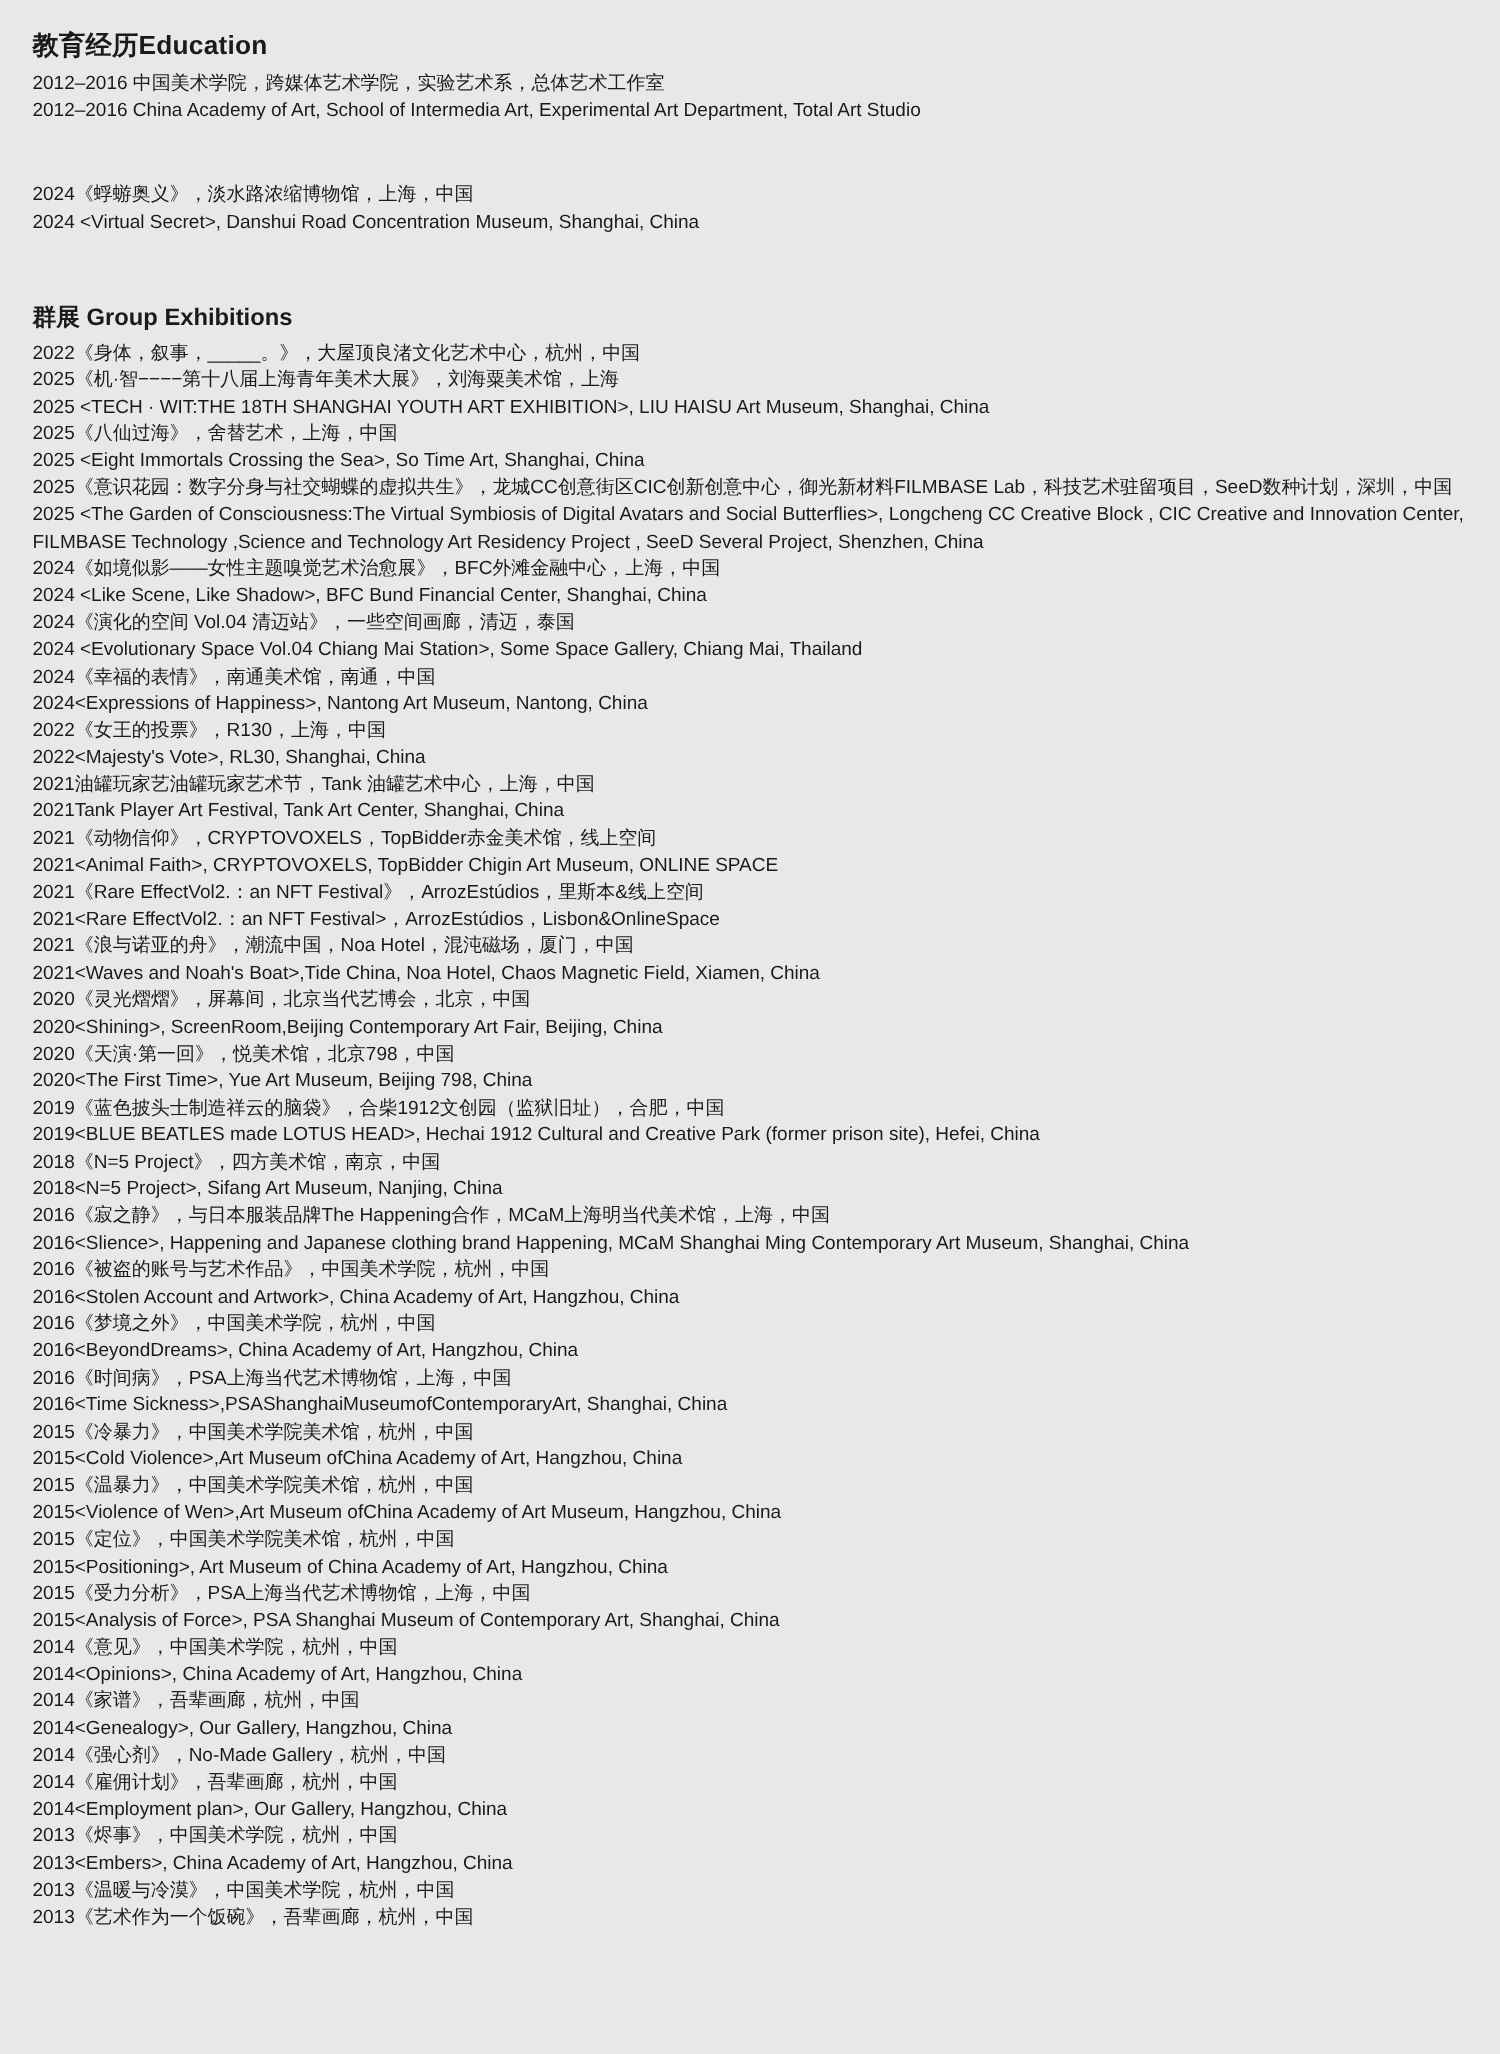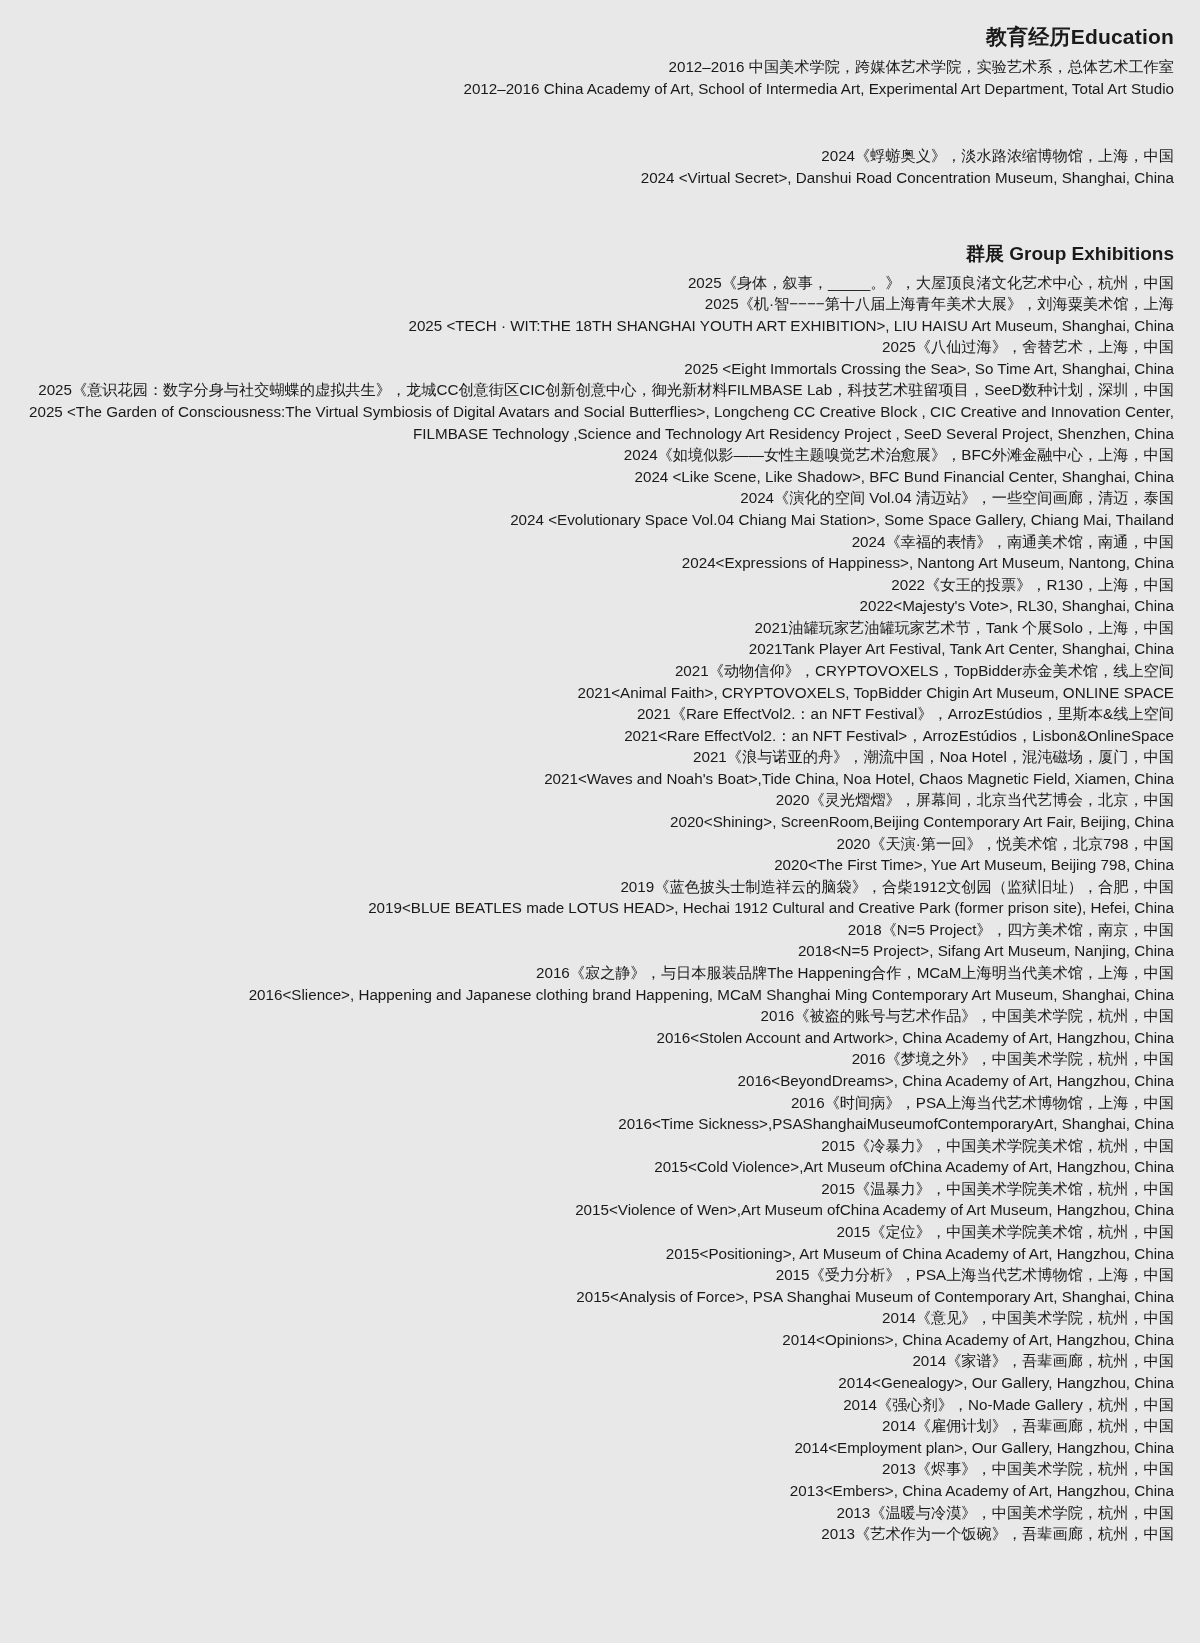--- a/index.html
+++ b/index.html
@@ -14,21 +14,20 @@
     color: #1a1a1a;
     -webkit-font-smoothing: antialiased;
   }
   .page {
     width: 1200px;
     box-sizing: border-box;
     padding: 24px 26px 20px 26px;
   }
   .section {
     margin-bottom: 0;
-    text-align: right;
   }
   .section-title {
     font-size: 21px;
     font-weight: bold;
     line-height: 1.25;
     margin: 0 0 6px 0;
     letter-spacing: 0.2px;
   }
   .entry-line {
     font-size: 15.2px;
@@ -60,36 +59,36 @@
   <div class="section">
     <p class="entry-line">2024《蜉蝣奥义》，淡水路浓缩博物馆，上海，中国</p>
     <p class="entry-line">2024 &lt;Virtual Secret&gt;, Danshui Road Concentration Museum, Shanghai, China</p>
   </div>
 
   <div class="spacer-xl"></div>
 
   <div class="section">
     <h2 class="group-title">群展 Group Exhibitions</h2>
     <div id="group-list">
-        <p class="entry-line">2025《身体，叙事，_____。》，大屋顶良渚文化艺术中心，杭州，中国</p>
+        <p class="entry-line">2022《身体，叙事，_____。》，大屋顶良渚文化艺术中心，杭州，中国</p>
         <p class="entry-line">2025《机·智−−−−第十八届上海青年美术大展》，刘海粟美术馆，上海</p>
         <p class="entry-line">2025 &lt;TECH · WIT:THE 18TH SHANGHAI YOUTH ART EXHIBITION&gt;, LIU HAISU Art Museum, Shanghai, China</p>
         <p class="entry-line">2025《八仙过海》，舍替艺术，上海，中国</p>
         <p class="entry-line">2025 &lt;Eight Immortals Crossing the Sea&gt;, So Time Art, Shanghai, China</p>
         <p class="entry-line">2025《意识花园：数字分身与社交蝴蝶的虚拟共生》，龙城CC创意街区CIC创新创意中心，御光新材料FILMBASE Lab，科技艺术驻留项目，SeeD数种计划，深圳，中国</p>
         <p class="entry-line">2025 &lt;The Garden of Consciousness:The Virtual Symbiosis of Digital Avatars and Social Butterflies&gt;, Longcheng CC Creative Block , CIC Creative and Innovation Center, FILMBASE Technology ,Science and Technology Art Residency Project , SeeD Several Project, Shenzhen, China</p>
         <p class="entry-line">2024《如境似影——女性主题嗅觉艺术治愈展》，BFC外滩金融中心，上海，中国</p>
         <p class="entry-line">2024 &lt;Like Scene, Like Shadow&gt;,  BFC Bund Financial Center, Shanghai, China</p>
         <p class="entry-line">2024《演化的空间 Vol.04 清迈站》，一些空间画廊，清迈，泰国</p>
         <p class="entry-line">2024 &lt;Evolutionary Space Vol.04 Chiang Mai Station&gt;, Some Space Gallery, Chiang Mai, Thailand</p>
         <p class="entry-line">2024《幸福的表情》，南通美术馆，南通，中国</p>
         <p class="entry-line">2024&lt;Expressions of Happiness&gt;, Nantong Art Museum, Nantong, China</p>
         <p class="entry-line">2022《女王的投票》，R130，上海，中国</p>
         <p class="entry-line">2022&lt;Majesty's Vote&gt;, RL30, Shanghai, China</p>
-        <p class="entry-line">2021油罐玩家艺油罐玩家艺术节，Tank 个展Solo，上海，中国</p>
+        <p class="entry-line">2021油罐玩家艺油罐玩家艺术节，Tank 油罐艺术中心，上海，中国</p>
         <p class="entry-line">2021Tank Player Art Festival, Tank Art Center, Shanghai, China</p>
         <p class="entry-line">2021《动物信仰》，CRYPTOVOXELS，TopBidder赤金美术馆，线上空间</p>
         <p class="entry-line">2021&lt;Animal Faith&gt;, CRYPTOVOXELS, TopBidder Chigin Art Museum, ONLINE SPACE</p>
         <p class="entry-line">2021《Rare EffectVol2.：an NFT Festival》，ArrozEstúdios，里斯本&amp;线上空间</p>
         <p class="entry-line">2021&lt;Rare EffectVol2.：an NFT Festival&gt;，ArrozEstúdios，Lisbon&amp;OnlineSpace</p>
         <p class="entry-line">2021《浪与诺亚的舟》，潮流中国，Noa Hotel，混沌磁场，厦门，中国</p>
         <p class="entry-line">2021&lt;Waves and Noah's Boat&gt;,Tide China, Noa Hotel, Chaos Magnetic Field, Xiamen, China</p>
         <p class="entry-line">2020《灵光熠熠》，屏幕间，北京当代艺博会，北京，中国</p>
         <p class="entry-line">2020&lt;Shining&gt;, ScreenRoom,Beijing Contemporary Art Fair, Beijing, China</p>
         <p class="entry-line">2020《天演·第一回》，悦美术馆，北京798，中国</p>

